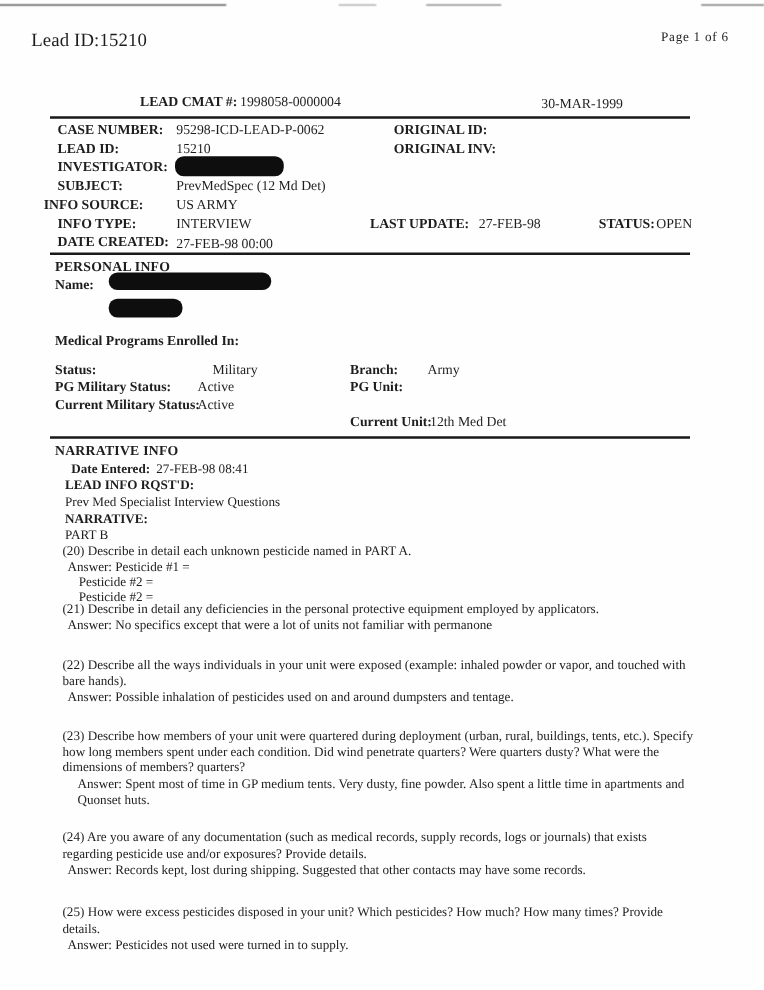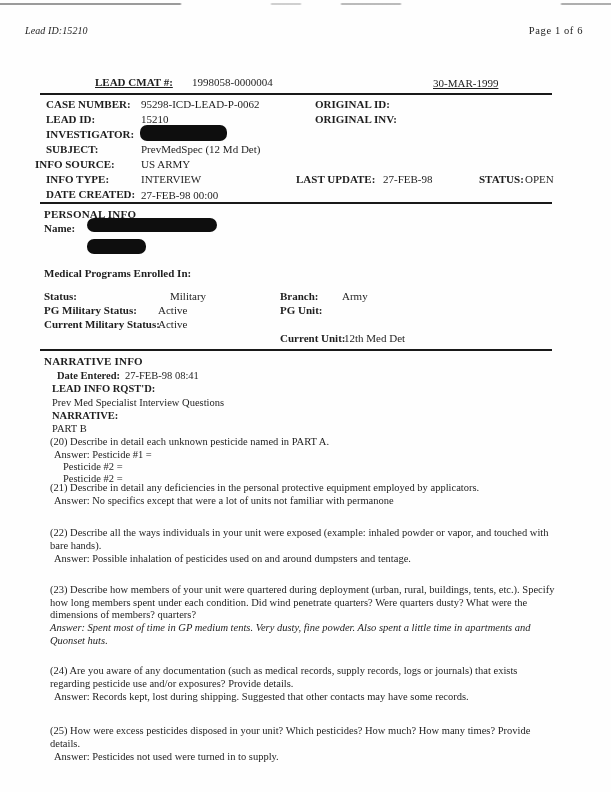--- a/index.html
+++ b/index.html
@@ -41,23 +41,22 @@
     position: absolute;
     top: 25px;
     left: 0;
     width: 611px;
     height: 14px;
   }
   .lead-id-top {
     position: absolute;
     left: 25px;
     top: 0;
-    font-size: 10px;
+    font-size: 15px;
     letter-spacing: .1px;
-    font-style: italic;
   }
   .page-num {
     position: absolute;
     right: 28px;
     top: 0;
     font-size: 10.5px;
     letter-spacing: .6px;
   }
 
   .doc-title {
@@ -74,35 +73,33 @@
   .cmat-line {
     position: absolute;
     top: 76px;
     left: 0;
     width: 611px;
     height: 15px;
     font-size: 11px;
   }
   .cmat-label {
     position: absolute;
-    left: 95px;
+    left: 112px;
     top: 0;
     font-weight: bold;
-    text-decoration: underline;
   }
   .cmat-value {
     position: absolute;
     left: 192px;
     top: 0;
   }
   .cmat-date {
     position: absolute;
     left: 433px;
     top: 1px;
-    text-decoration: underline;
   }
 
   .rule {
     position: absolute;
     left: 40px;
     width: 512px;
     height: 2px;
     background: #151515;
   }
   .rule.r1 { top: 93px; }
@@ -269,21 +266,21 @@
     <div class="qblock" style="left:63px; top:461px; width:500px;">Pesticide #2 =</div>
     <div class="qblock" style="left:63px; top:473px; width:500px;">Pesticide #2 =</div>
 
     <div class="qblock" style="left:50px; top:482px; width:510px;">(21)  Describe in detail any deficiencies in the personal protective equipment employed by applicators.</div>
     <div class="qblock" style="left:54px; top:495px; width:510px;">Answer:  No specifics except that were a lot of units not familiar with permanone</div>
 
     <div class="qblock" style="left:50px; top:527px; width:505px;">(22)  Describe all the ways individuals in your unit were exposed (example: inhaled powder or vapor, and touched with bare hands).</div>
     <div class="qblock" style="left:54px; top:553px; width:505px;">Answer:  Possible inhalation of pesticides used on and around dumpsters and tentage.</div>
 
     <div class="qblock" style="left:50px; top:584px; width:505px;">(23)  Describe how members of your unit were quartered during deployment (urban, rural, buildings, tents, etc.).  Specify how long members spent under each condition.  Did wind penetrate quarters?  Were quarters dusty?  What were the dimensions of members? quarters?</div>
-    <div class="qblock" style="left:50px; top:622px; width:505px;font-style:italic;">Answer:  Spent most of time in GP medium tents.  Very dusty, fine powder.  Also spent a little time in apartments and Quonset huts.</div>
+    <div class="qblock" style="left:62px; top:622px; width:505px;">Answer:  Spent most of time in GP medium tents.  Very dusty, fine powder.  Also spent a little time in apartments and Quonset huts.</div>
 
     <div class="qblock" style="left:50px; top:665px; width:505px;">(24)  Are you aware of any documentation (such as medical records, supply records, logs or journals) that exists regarding pesticide use and/or exposures?  Provide details.</div>
     <div class="qblock" style="left:54px; top:691px; width:505px;">Answer:  Records kept, lost during shipping.  Suggested that other contacts may have some records.</div>
 
     <div class="qblock" style="left:50px; top:725px; width:505px;">(25)  How were excess pesticides disposed in your unit?  Which pesticides?  How much?  How many times?  Provide details.</div>
     <div class="qblock" style="left:54px; top:751px; width:505px;">Answer:  Pesticides not used were turned in to supply.</div>
   </div>
 
   <div class="softness"></div>
 </div>

